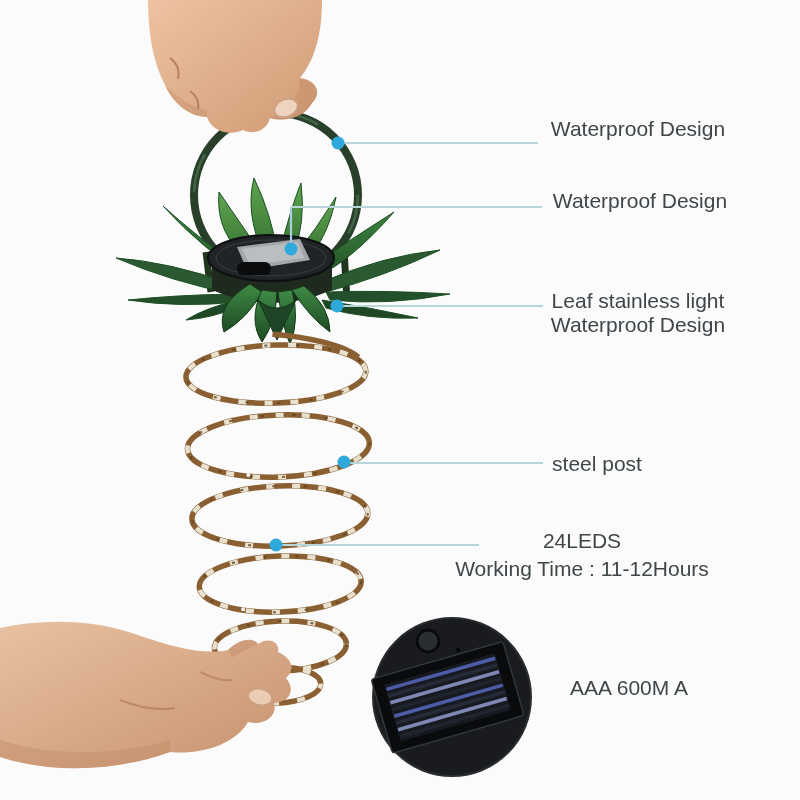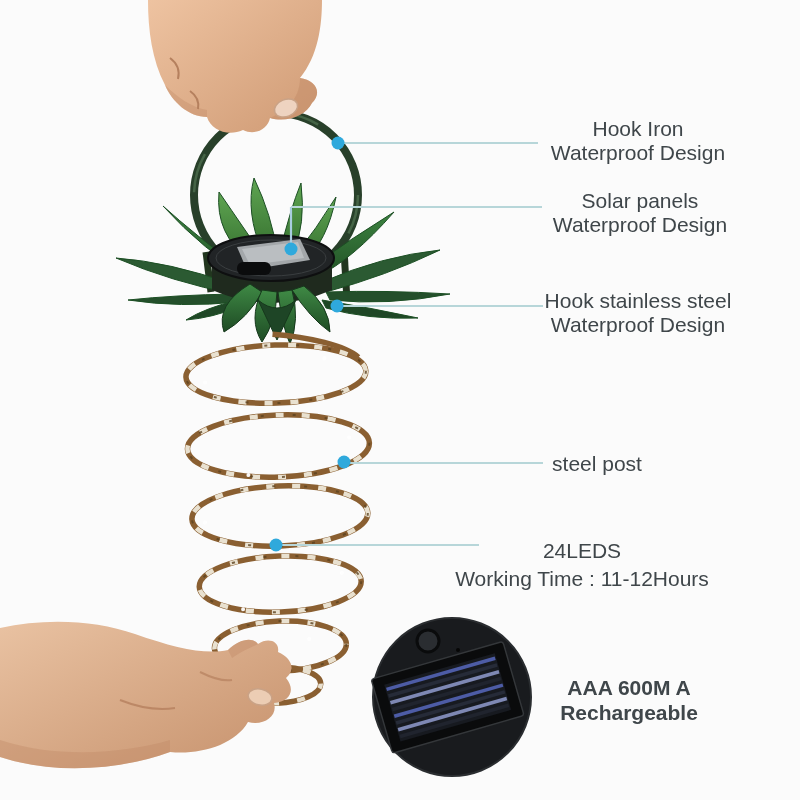--- a/index.html
+++ b/index.html
@@ -7,22 +7,22 @@
     position:relative;width:800px;height:800px;
     background:#fbfbfb;overflow:hidden;
     font-family:"Liberation Sans",sans-serif;
   }
   .stage svg{position:absolute;left:0;top:0;}
   .label{
     position:absolute;transform:translateX(-50%);
     text-align:center;white-space:nowrap;
     font-size:21px;line-height:24px;color:#3f464a;
   }
-  .label.lh28{line-height:28px;margin-top:10px;}
-  .label.lh25{line-height:25px;font-weight:bold;}
+  .label.lh28{line-height:28px;}
+  .label.lh25{line-height:25px;}
 </style>
 </head>
 <body>
 
 <div class="stage">
 
 <svg width="800" height="800" viewBox="0 0 800 800">
   <defs>
     <linearGradient id="gSkin" x1="0" y1="0" x2="1" y2="1">
       <stop offset="0" stop-color="#eec3a1"></stop>
@@ -194,41 +194,38 @@
   <g fill="#2fa9dc">
     <circle cx="338" cy="143" r="6.5"></circle>
     <circle cx="291" cy="249" r="6.5"></circle>
     <circle cx="337" cy="306" r="6.5"></circle>
     <circle cx="344" cy="462" r="6.5"></circle>
     <circle cx="276" cy="545" r="6.5"></circle>
   </g>
 </svg>
 
   <div class="label" style="left:638px;top:117px">
-    <div>Hook Iron</div>
     <div>Waterproof Design</div>
   </div>
 
   <div class="label" style="left:640px;top:189px">
-    <div>Solar panels</div>
     <div>Waterproof Design</div>
   </div>
 
   <div class="label" style="left:638px;top:289px">
-    <div>Hook stainless steel</div>
+    <div>Leaf stainless light</div>
     <div>Waterproof Design</div>
   </div>
 
   <div class="label" style="left:597px;top:452px">
     <div>steel post</div>
   </div>
 
   <div class="label lh28" style="left:582px;top:527px">
     <div>24LEDS</div>
     <div>Working Time : 11-12Hours</div>
   </div>
 
   <div class="label lh25" style="left:629px;top:675px">
     <div>AAA 600M A</div>
-    <div>Rechargeable</div>
   </div>
 
 </div>
 
 </body></html>

